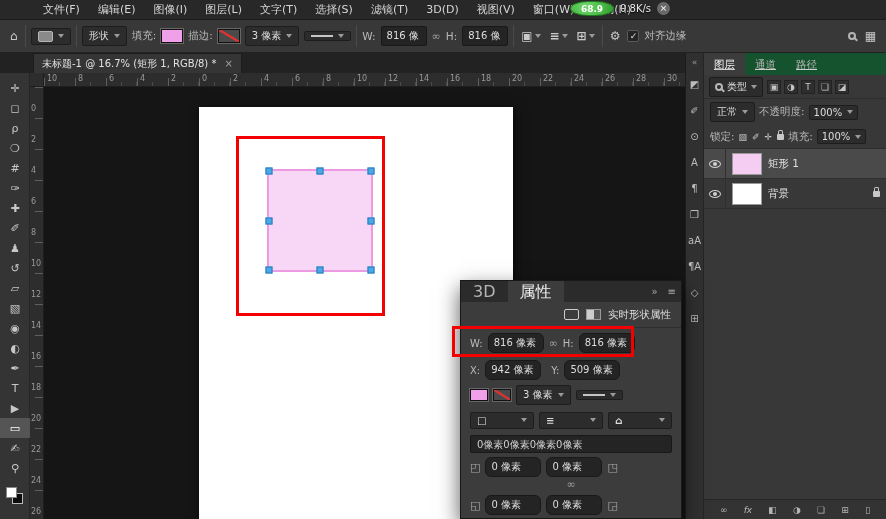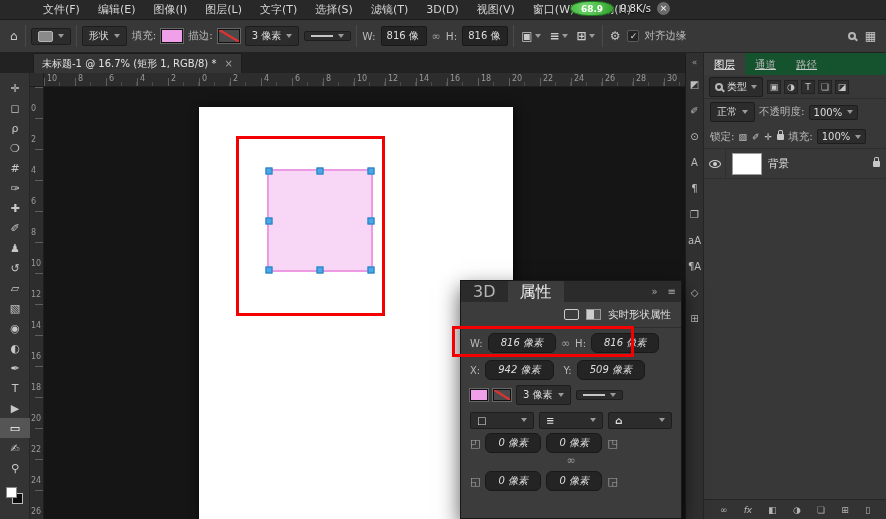--- a/index.html
+++ b/index.html
@@ -133,22 +133,22 @@
   .ptab { padding:0 12px; line-height:21px; font-size:16px; color:#b5b5b5; }
   .ptab.active { background:#3c3c3c; color:#eee; }
   .flex1 { flex:1; }
   .picon { color:#a8a8a8; font-size:10px; padding:0 5px; }
   .props-header { height:26px; display:flex; align-items:center; gap:7px; padding:0 10px; border-bottom:1px solid #2d2d2d; font-size:10.5px; color:#ddd;justify-content:flex-end; }
   .ph-rect { width:15px; height:11px; border:1px solid #ccc; border-radius:2px; flex:none; }
   .ph-mask { width:15px; height:11px; background:linear-gradient(90deg,#ccc 50%,#555 50%); border:1px solid #999; flex:none; }
   .props-row { display:flex; align-items:center; gap:5px; padding:0 9px; }
   .row-wh { height:30px; } .row-xy { height:24px; }
   .plbl { color:#b9b9b9; font-size:10px; flex:none; }
-  .pfld { background:#242424; border:1px solid #191919; border-radius:6px; padding:2px 12px;
-          color:#ddd; font-size:10px; min-width:56px; white-space:nowrap;font-style:italic; }
+  .pfld { background:#242424; border:1px solid #191919; border-radius:6px; padding:2px 5px;
+          color:#ddd; font-size:10px; min-width:56px; white-space:nowrap; }
   .row-appearance { height:26px; }
   .pswatch { width:18px; height:12px; border:1px solid #111; outline:1px solid #666; flex:none; }
   .pswatch.nocolor { background:linear-gradient(to top right, transparent 42%, #d63333 46%, #d63333 56%, transparent 60%), #4a4a4a; }
   .row-strokeopts { height:24px; }
   .row-strokeopts .sel { flex:1; justify-content:space-between; }
   .csum { margin:3px 9px; background:#242424; border:1px solid #191919; border-radius:2px;
           padding:2px 6px; font-size:10px; color:#cfcfcf; height:18px; }
   .row-corner { height:22px; }
   .cicon { color:#aaa; font-size:11px; flex:none; }
   .row-cornerlink { height:16px; text-align:center; color:#9f9f9f; font-size:11px; }
@@ -489,20 +489,28 @@
         <i class="licn"><span class="mini-lock"></span></i>
       </span>
       <span class="lbl">填充:</span>
       <span class="sel mini">
         <span>100%</span>
         <span class="dd"></span>
       </span>
     </div>
     <div class="llist">
 
+        <div class="lrow selected">
+          <span class="eyecell">
+            <span class="eye"></span>
+          </span>
+          <span class="thumb" style="background: rgb(246, 205, 242);"></span>
+          <span class="lname">矩形 1</span>
+
+        </div>
 
         <div class="lrow">
           <span class="eyecell">
             <span class="eye"></span>
           </span>
           <span class="thumb" style="background: rgb(255, 255, 255);"></span>
           <span class="lname">背景</span>
           <span class="locksym">
             <span class="mini-lock"></span>
           </span>
@@ -566,20 +574,21 @@
       </span>
       <span class="sel">
         <b class="g">≡</b>
         <span class="dd"></span>
       </span>
       <span class="sel">
         <b class="g">⌂</b>
         <span class="dd"></span>
       </span>
     </div>
+    <div class="csum">0像素0像素0像素0像素</div>
     <div class="props-row row-corner">
       <span class="cicon">◰</span>
       <span class="pfld">0 像素</span>
       <span class="pfld">0 像素</span>
       <span class="cicon">◳</span>
     </div>
     <div class="row-cornerlink">∞</div>
     <div class="props-row row-corner">
       <span class="cicon">◱</span>
       <span class="pfld">0 像素</span>

